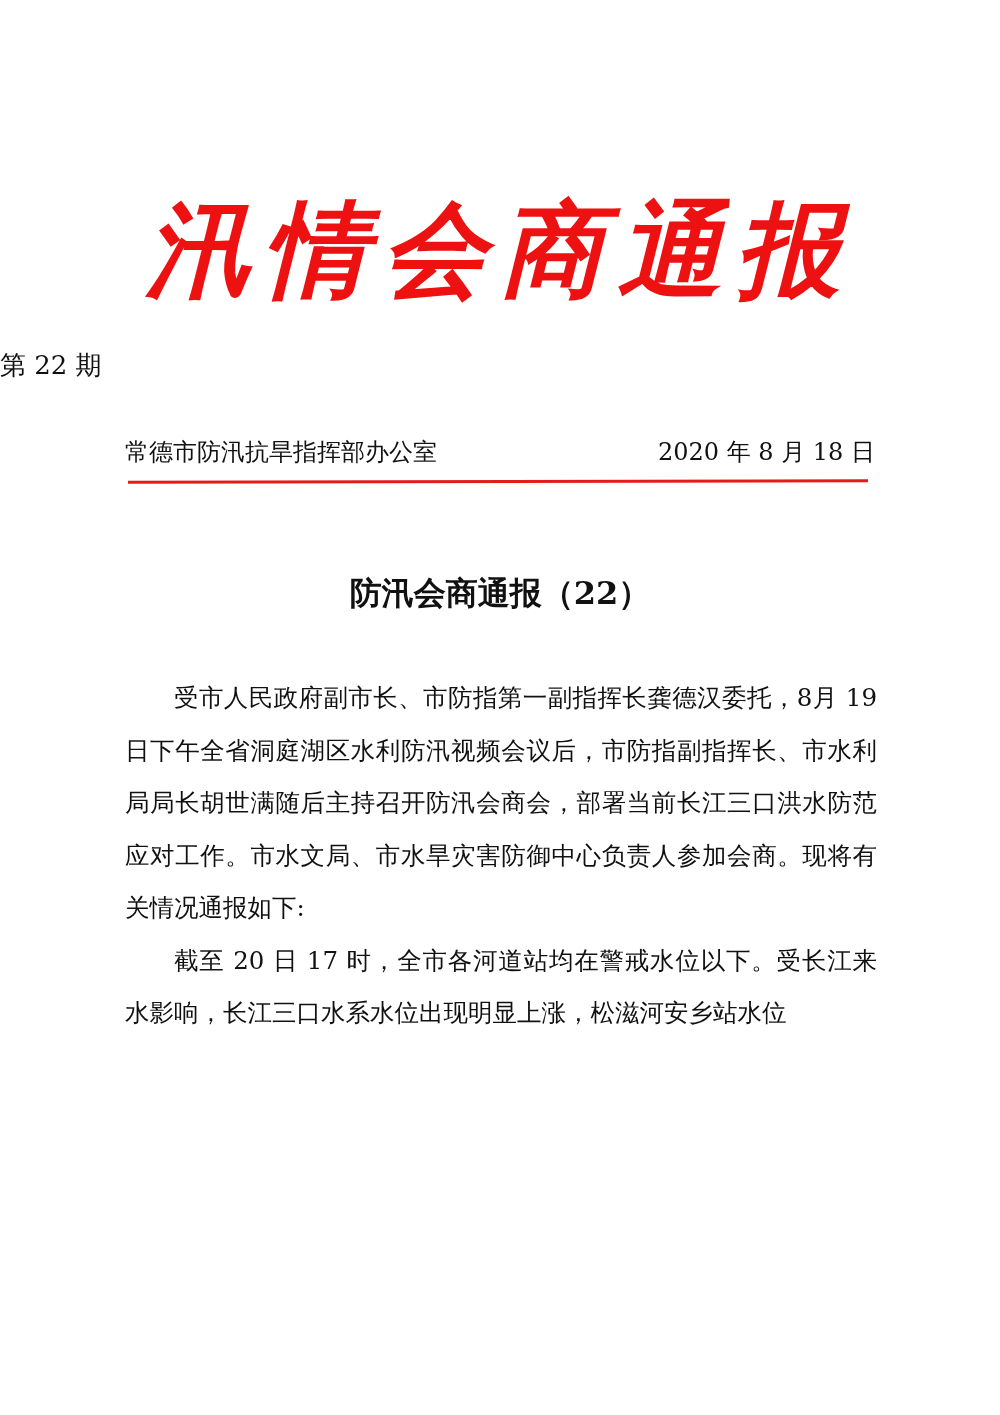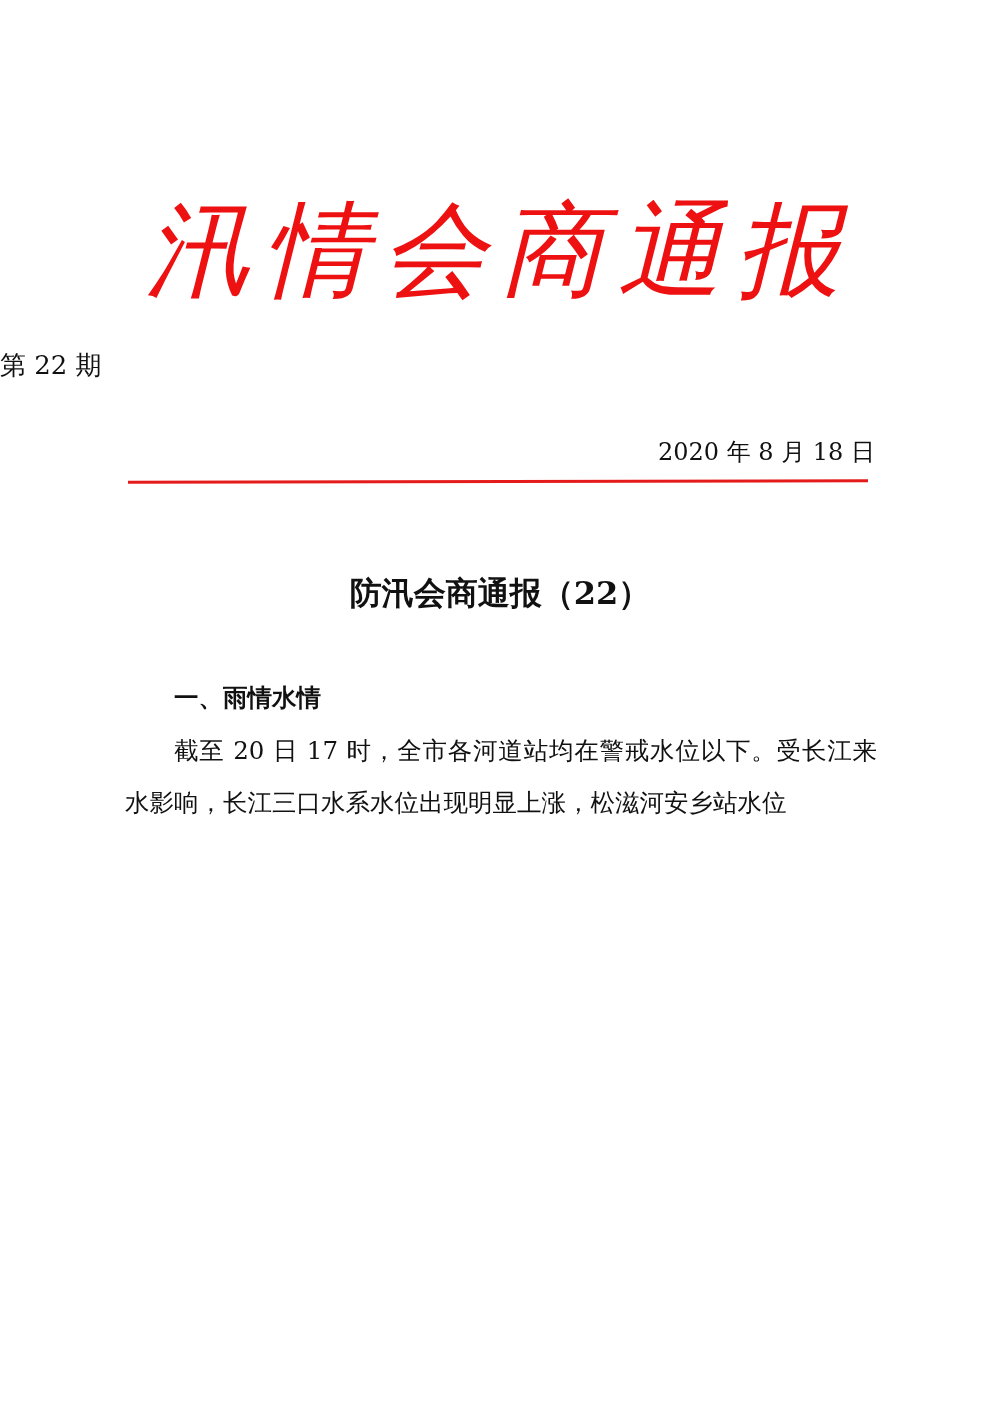--- a/index.html
+++ b/index.html
@@ -16,21 +16,21 @@
       color: #111111;
     }
     .masthead {
       position: absolute;
       left: 0;
       top: 190px;
       width: 1000px;
       text-align: center;
       font-family: "DejaVu Serif", "Liberation Serif", serif;
       font-size: 104px;
-      font-weight: normal;
+      font-weight: bold;
       color: #ee1111;
       letter-spacing: 14px;
       line-height: 120px;
       font-style: italic;
     }
     .issue {
       position: absolute;
       left: 0;
       top: 340px;
       width: 1000px;
@@ -100,23 +100,24 @@
     }
   </style>
 </head>
 <body>
 
 <div class="masthead">汛情会商通报</div>
 
 <div class="issue">第 22 期</div>
 
 <div class="issuer-row">
+  <span class="issuer">常德市防汛抗旱指挥部办公室</span>
   <span class="date">2020 年 8 月 18 日</span>
 </div>
 
 <div class="red-rule"></div>
 
 <div class="doc-title">防汛会商通报（22）</div>
 
 <div class="body-text">
-  <p class="heading">一、雨情水情</p>
+  <p class="para">受市人民政府副市长、市防指第一副指挥长龚德汉委托，8月 19 日下午全省洞庭湖区水利防汛视频会议后，市防指副指挥长、市水利局局长胡世满随后主持召开防汛会商会，部署当前长江三口洪水防范应对工作。市水文局、市水旱灾害防御中心负责人参加会商。现将有关情况通报如下:</p>
   <p class="para">截至 20 日 17 时，全市各河道站均在警戒水位以下。受长江来水影响，长江三口水系水位出现明显上涨，松滋河安乡站水位</p>
 </div>
 
 </body></html>

